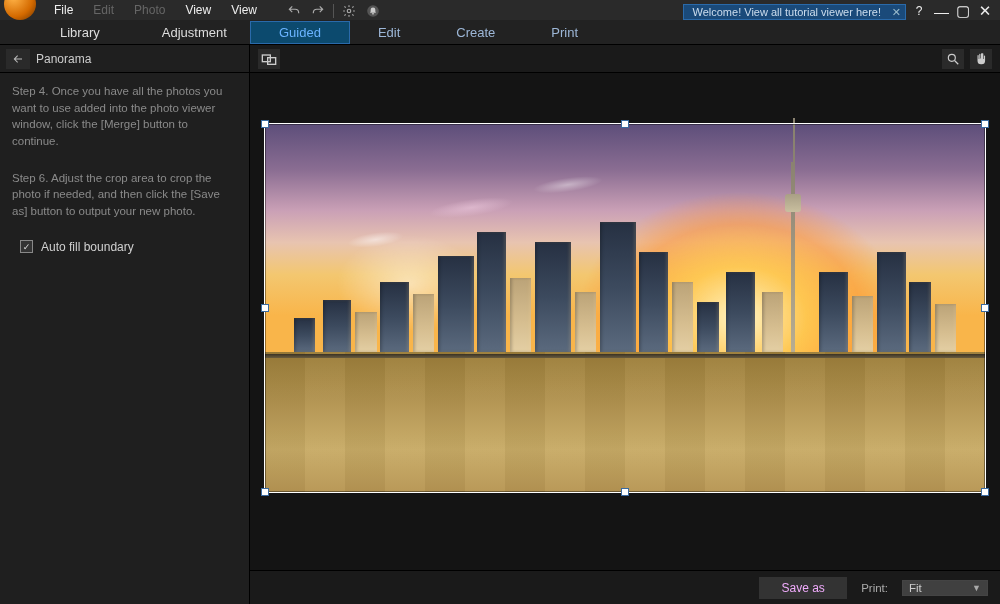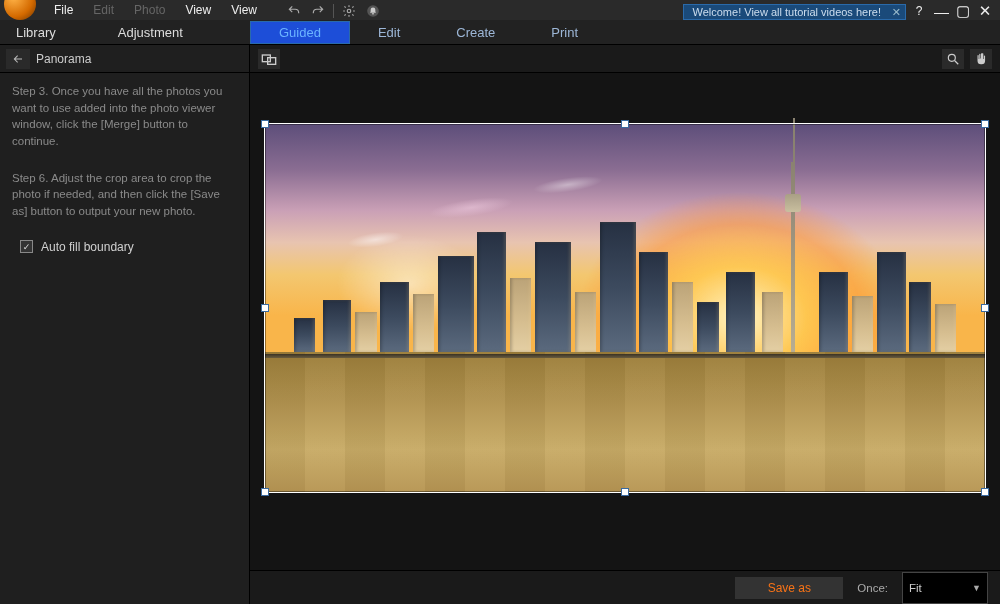--- a/index.html
+++ b/index.html
@@ -17,25 +17,25 @@
   .tb-sep { width: 1px; height: 14px; background: #555; }
   .spacer { flex: 1; }
   .welcome { background: #1a4a7a; border: 1px solid #2a6aaa; color: #cde; font-size: 11px; padding: 1px 24px 1px 8px; position: relative; margin-right: 6px; }
   .welcome-x { position: absolute; right: 4px; top: 1px; color: #9bc; font-size: 11px; }
   .tb-right { display: flex; align-items: center; gap: 8px; padding-right: 8px; }
   .tb-right .winbtn { color: #eee; font-size: 12px; width: 14px; text-align: center; }
   .tb-right .winbtn.big { font-size: 15px; }
 
   
   .moderow { height: 25px; background: #222; border-bottom: 1px solid #000; display: flex; align-items: center; }
-  .moderow .left { width: 250px; display: flex; }
+  .moderow .left { width: 250px; display: flex; padding-left: 44px; }
   .dark-tab { color: #ddd; font-size: 13px; padding: 3px 16px; }
   .moderow .center { display: flex; align-items: center; gap: 0; }
   .blue-tab { color: #9db7d7; font-size: 13px; padding: 3px 28px; }
-  .blue-tab.active { border: 1px solid #2a6aaa; color: #6ab3ff; background: #1d4ed8; }
+  .blue-tab.active { border: 1px solid #2a6aaa; color: #6ab3ff; background: #0c4a6e; }
   .brand { margin-left: auto; padding-right: 12px; color: #c8c8c8; font-size: 18px; font-weight: 300; letter-spacing: 0.5px; }
 
   
   .main { display: flex; height: calc(604px - 20px - 25px); }
   .sidebar { width: 250px; background: #1f1f1f; display: flex; flex-direction: column; border-right: 1px solid #000; }
   .panelhead { display: flex; align-items: center; height: 28px; border-bottom: 1px solid #000; padding: 0 6px; gap: 6px; }
   .backbtn { width: 24px; height: 20px; display: flex; align-items: center; justify-content: center; color: #aaa; background: #2a2a2a; }
   .paneltxt { padding: 10px 12px; font-size: 11.5px; color: #8a8a8a; line-height: 1.45; }
   .checkbox-row { display: flex; align-items: center; gap: 8px; padding: 10px 20px; color: #d0d0d0; font-size: 12px; }
   .checkbox { width: 13px; height: 13px; border: 1px solid #888; background: #333; display: flex; align-items: center; justify-content: center; color: #ddd; font-size: 9px; }
@@ -79,23 +79,23 @@
 
   
   .crop { position: absolute; inset: 0; border: 1px solid #fff; box-shadow: 0 0 0 1px rgba(0,0,0,0.4) inset; }
   .handle { position: absolute; width: 8px; height: 8px; background: #fff; border: 1px solid #3a6aa0; }
   .h-tl{left:-4px;top:-4px}.h-tr{right:-4px;top:-4px}.h-bl{left:-4px;bottom:-4px}.h-br{right:-4px;bottom:-4px}
   .h-tm{left:calc(50% - 4px);top:-4px}.h-bm{left:calc(50% - 4px);bottom:-4px}
   .h-ml{left:-4px;top:calc(50% - 4px)}.h-mr{right:-4px;top:calc(50% - 4px)}
 
   
   .bottombar { height: 34px; background: #1a1a1a; border-top: 1px solid #000; display: flex; align-items: center; justify-content: flex-end; gap: 14px; padding: 0 12px; }
-  .savebtn { width: 108px; height: 22px; background: #333; color: #f97316; font-size: 12px; display: flex; align-items: center; justify-content: center; }
+  .savebtn { width: 88px; height: 22px; background: #333; color: #f0abfc; font-size: 12px; display: flex; align-items: center; justify-content: center; }
   .zoomlabel { color: #aaa; font-size: 11.5px; }
-  .zoomsel { width: 86px; height: 32px; background: #000000; border: 1px solid #444; color: #ccc; font-size: 11.5px; padding: 0 6px; display: flex; align-items: center; justify-content: space-between; }
+  .zoomsel { width: 86px; height: 16px; background: #404040; border: 1px solid #444; color: #ccc; font-size: 11.5px; padding: 0 6px; display: flex; align-items: center; justify-content: space-between; }
   .zoomsel span.v { color: #ccc; }
   .zoomsel span.arr { color: #aaa; font-size: 9px; }
 </style>
 </head>
 <body>
 
 <div class="titlebar">
   <div class="logo"></div>
   <div class="menubar">
     <div class="menu-item">File</div>
@@ -124,21 +124,21 @@
       </div>
     <div class="tb-icon">
         <svg viewBox="0 0 24 24">
           <circle cx="12" cy="12" r="10" fill="#555"></circle>
           <path fill="#ccc" d="M12 6a4 4 0 00-4 4v3l-1 2h10l-1-2v-3a4 4 0 00-4-4zM10 16a2 2 0 004 0z"></path>
         </svg>
       </div>
   </div>
   <div class="spacer"></div>
   <div class="welcome">
-    <span>Welcome! View all tutorial videos here!</span>
+    <span>Welcome! View all tutorial viewer here!</span>
     <span class="welcome-x">✕</span>
   </div>
   <div class="tb-right">
     <div class="winbtn">?</div>
     <div class="winbtn big">—</div>
     <div class="winbtn big">▢</div>
     <div class="winbtn big">✕</div>
   </div>
 </div>
 
@@ -159,21 +159,21 @@
 
   <div class="sidebar">
     <div class="panelhead">
       <div class="backbtn">
         <svg width="14" height="12" viewBox="0 0 24 24">
             <path fill="#bbb" d="M20 11H7l5-5-1.4-1.4L3.2 12l7.4 7.4L12 18l-5-5h13z"></path>
           </svg>
       </div>
       <div>Panorama</div>
     </div>
-    <div class="paneltxt">Step 3. Once you have all the photos you want to use added into the photo viewer window, click the [Merge] button to continue.</div>
+    <div class="paneltxt">Step 4. Once you have all the photos you want to use added into the photo viewer window, click the [Merge] button to continue.</div>
     <div class="paneltxt">Step 6. Adjust the crop area to crop the photo if needed, and then click the [Save as] button to output your new photo.</div>
     <div class="checkbox-row">
       <div class="checkbox">✓</div>
       <span>Auto fill boundary</span>
     </div>
   </div>
 
   <div class="canvaswrap">
     <div class="canvastoolbar">
       <div class="ct-icon">
@@ -237,20 +237,20 @@
           <div class="handle h-mr"></div>
           <div class="handle h-bl"></div>
           <div class="handle h-bm"></div>
           <div class="handle h-br"></div>
         </div>
       </div>
     </div>
 
     <div class="bottombar">
       <div class="savebtn">Save as</div>
-      <div class="zoomlabel">Once:</div>
+      <div class="zoomlabel">Print:</div>
       <div class="zoomsel">
         <span class="v">Fit</span>
         <span class="arr">▼</span>
       </div>
     </div>
   </div>
 </div>
 
 </body></html>

